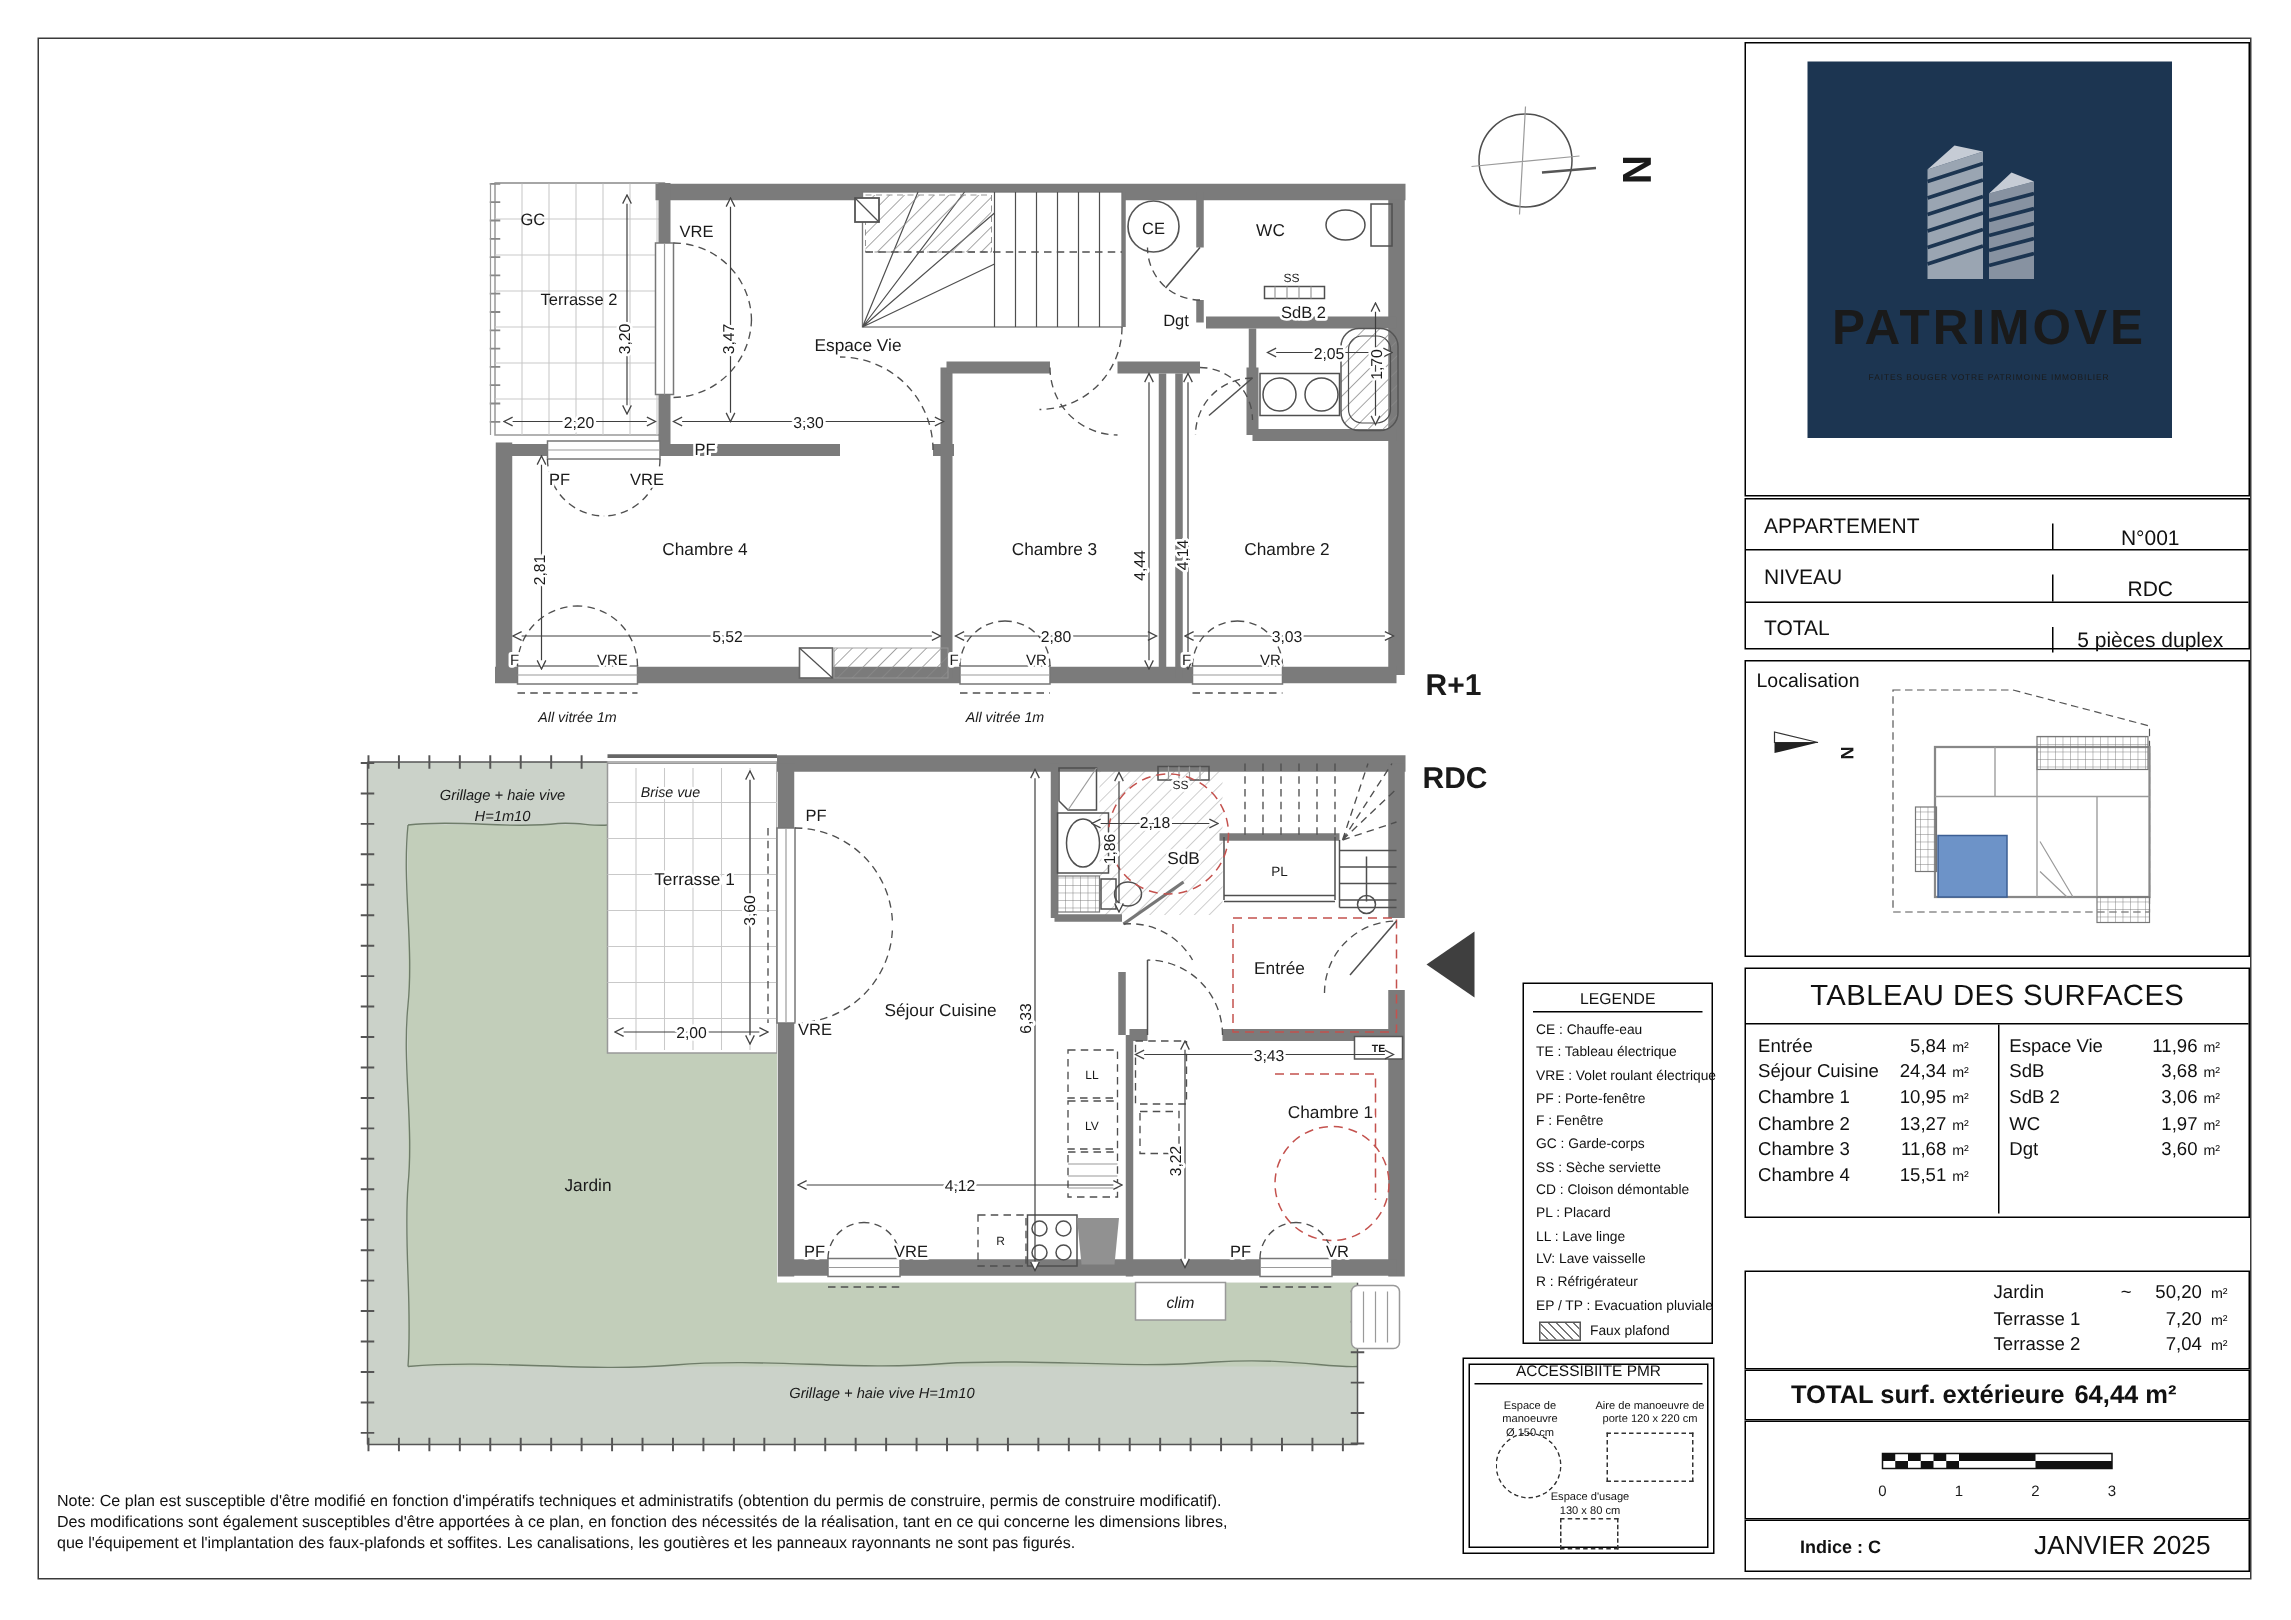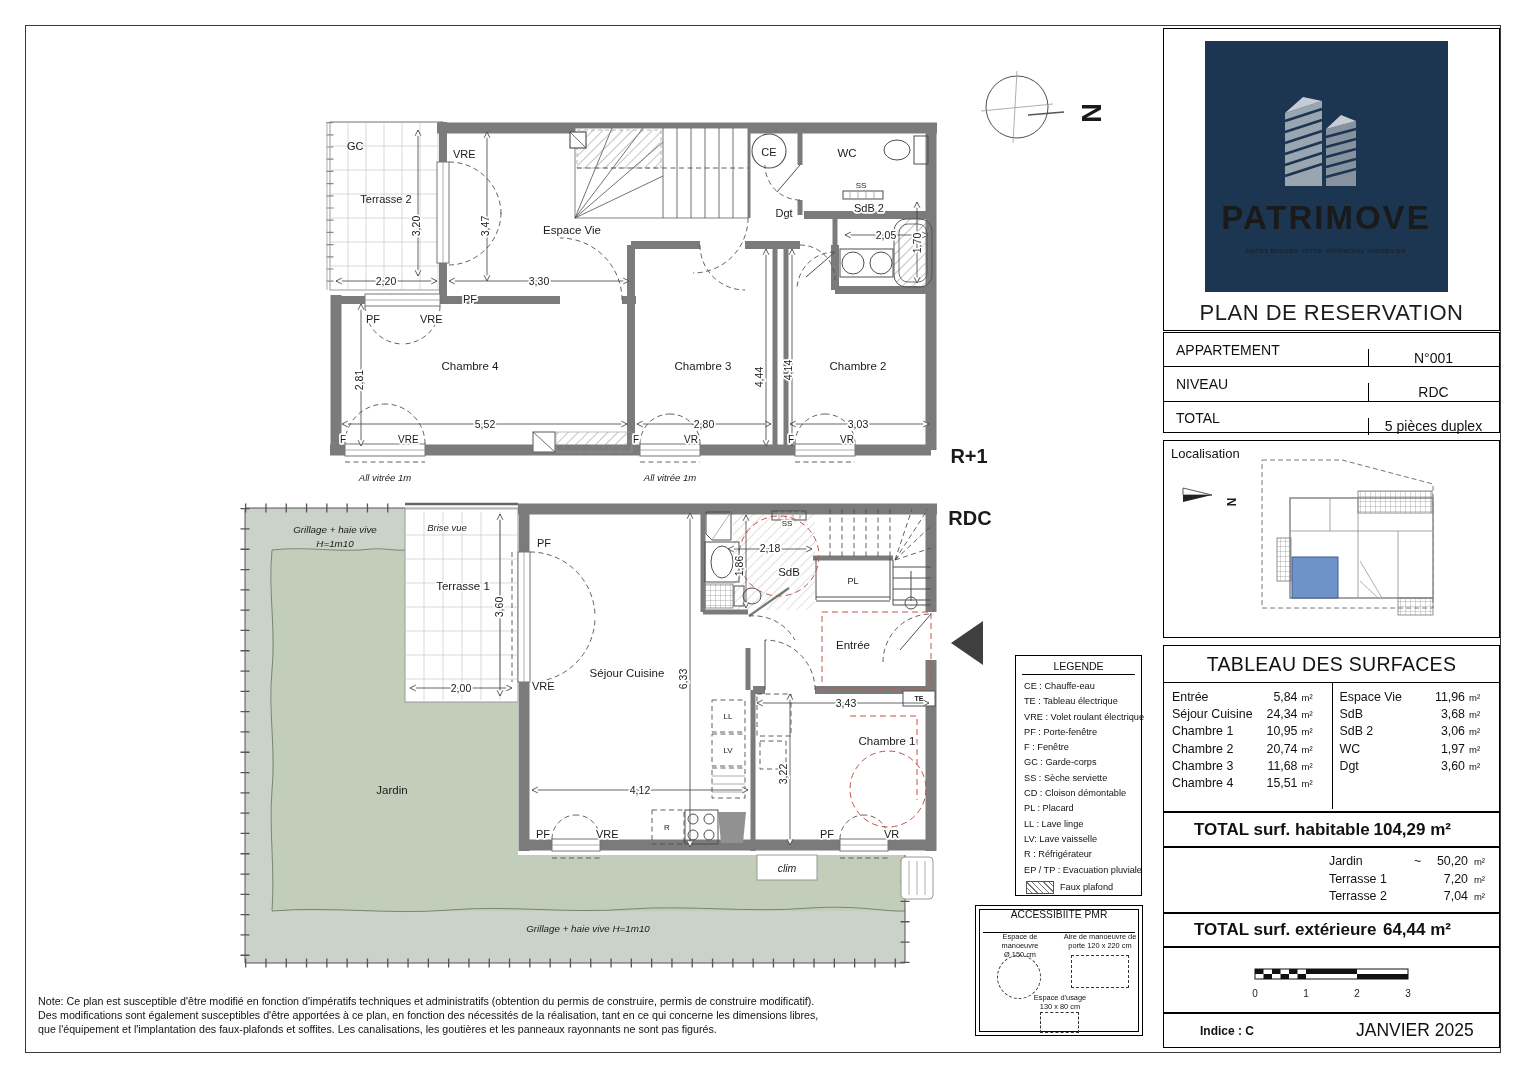--- a/index.html
+++ b/index.html
@@ -57,21 +57,21 @@
   .lg-items{padding:4px 0 0 8px;}
   .lg-item{font-size:9.2px;line-height:15.3px;white-space:nowrap;}
   .lg-faux{display:flex;align-items:center;padding-left:10px;margin-top:3px;}
   .lg-swatch{display:inline-block;width:26px;height:11px;border:1px solid #555;margin-right:6px;
       background:repeating-linear-gradient(45deg,#fff 0 3px,#777 3px 4px);}
   .lg-faux-label{font-size:9.2px;}
   
   .pmr{position:absolute;left:975px;top:905px;width:168px;height:131px;background:#fff;
       border:1.3px solid #000;box-sizing:border-box;}
   .pmr-inner{position:absolute;left:3px;top:3px;right:3px;bottom:3px;border:1px solid #000;}
-  .pmr-title{text-align:center;font-size:10.3px;margin-top:3px;padding-bottom:12px;
+  .pmr-title{text-align:center;font-size:10.3px;margin-top:3px;padding-bottom:2px;
       border-bottom:1px solid #000;margin-left:7px;margin-right:7px;}
   .pmr-t{position:absolute;font-size:7.4px;text-align:center;line-height:9px;}
   .pmr-c{position:absolute;border:1.4px dashed #333;}
   
   .notes{position:absolute;left:38px;top:994px;width:800px;font-size:10.7px;line-height:14.2px;color:#111;}
 </style>
 </head>
 <body>
 
 <div class="page">
@@ -411,21 +411,20 @@
         <polygon points="1285,185 1285,112 1322,100 1322,185" fill="#9aa5b2"></polygon>
         <path d="M1285,120 L1322,108 M1285,131 L1322,119 M1285,142 L1322,130 M1285,153 L1322,141 M1285,164 L1322,152 M1285,175 L1322,163" stroke="#1c3551" stroke-width="2.5"></path>
         <polygon points="1285,112 1303,96 1322,100" fill="#c6ccd5"></polygon>
         <polygon points="1326,185 1326,128 1356,120 1356,185" fill="#8792a1"></polygon>
         <path d="M1326,136 L1356,128 M1326,146 L1356,138 M1326,156 L1356,148 M1326,166 L1356,158 M1326,176 L1356,168" stroke="#1c3551" stroke-width="2.5"></path>
         <polygon points="1326,128 1341,114 1356,120" fill="#c6ccd5"></polygon>
         <text x="1326" y="228" text-anchor="middle" font-size="33" font-weight="bold" fill="#ccd2da" letter-spacing="2">PATRIMOVE</text>
         <text x="1326" y="252" text-anchor="middle" font-size="5.6" fill="#98a3b3" letter-spacing="0.6">FAITES BOUGER VOTRE PATRIMOINE IMMOBILIER</text>
       </svg>
     </div>
-    <div class="plan-title">PLAN DE RESERVATION</div>
   </div>
 
   <div class="sb box-info">
 
       <div class="info-row">
         <span class="info-label">APPARTEMENT</span>
         <span class="info-val">N°001</span>
       </div>
 
       <div class="info-row">
@@ -476,21 +475,21 @@
           </div>
 
           <div class="s-row">
             <span class="s-n">Chambre 1</span>
             <span class="s-v">10,95</span>
             <span class="s-u">m²</span>
           </div>
 
           <div class="s-row">
             <span class="s-n">Chambre 2</span>
-            <span class="s-v">20,74</span>
+            <span class="s-v">13,27</span>
             <span class="s-u">m²</span>
           </div>
 
           <div class="s-row">
             <span class="s-n">Chambre 3</span>
             <span class="s-v">11,68</span>
             <span class="s-u">m²</span>
           </div>
 
           <div class="s-row">
@@ -528,24 +527,20 @@
 
           <div class="s-row">
             <span class="s-n">Dgt</span>
             <span class="s-v">3,60</span>
             <span class="s-u">m²</span>
           </div>
         </div>
     </div>
   </div>
 
-  <div class="sb box-th">
-    <span class="th-label">TOTAL surf. habitable</span>
-    <span class="th-val">104,29 m²</span>
-  </div>
 
   <div class="sb box-ext">
 
       <div class="e-row">
         <span class="e-n">Jardin</span>
         <span class="e-a">~</span>
         <span class="e-v">50,20</span>
         <span class="e-u">m²</span>
       </div>
 

